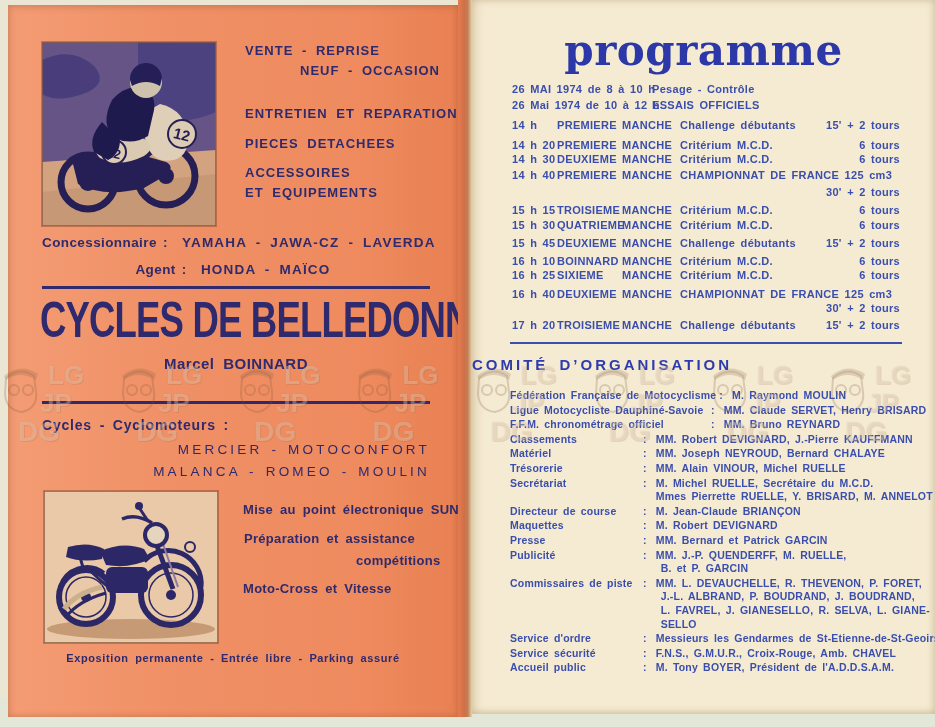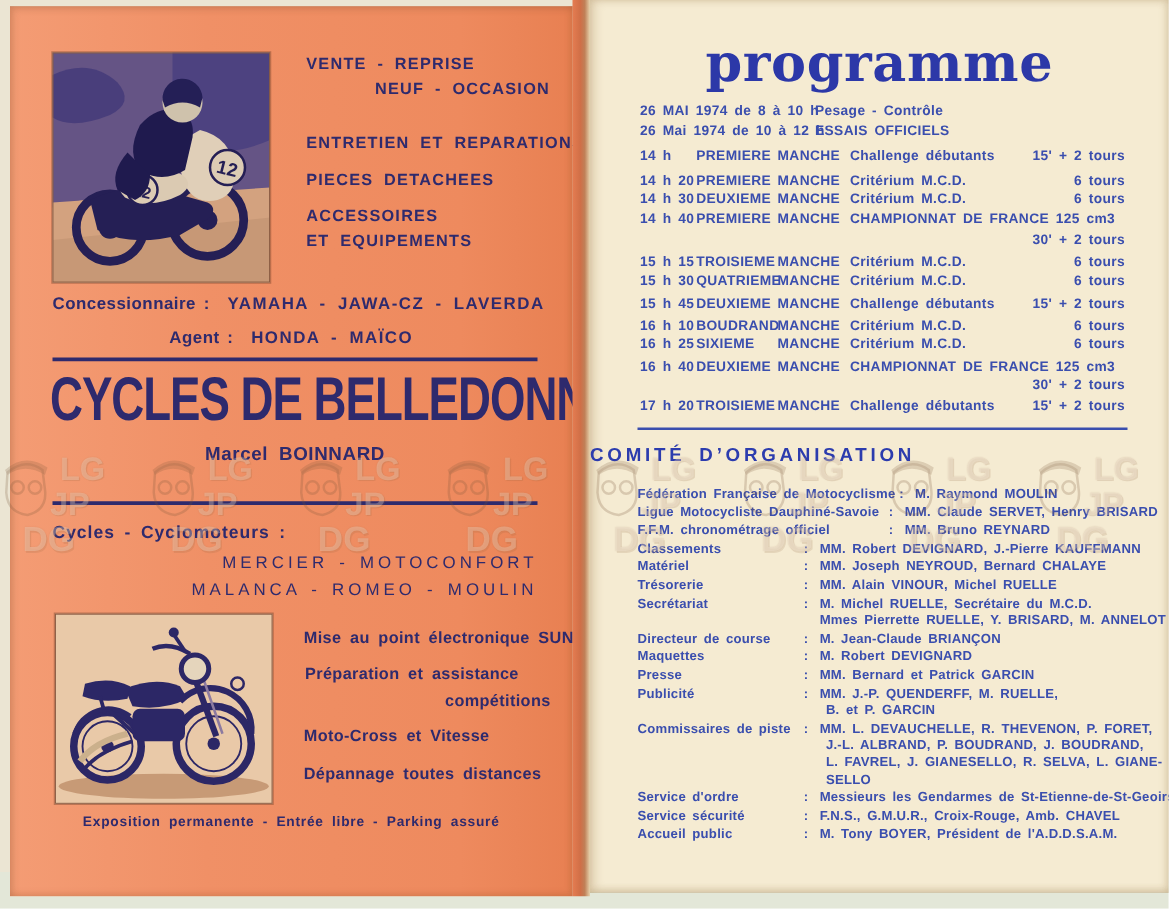--- a/index.html
+++ b/index.html
@@ -156,21 +156,20 @@
         <path d="M62 102 q-28 8 -40 24" stroke="#2c2766" stroke-width="3" fill="none"></path>
         <path d="M44 78 L64 96 M36 66 L40 80" stroke="#2c2766" stroke-width="3"></path>
         <rect x="0" y="0" width="174" height="152" fill="none" stroke="#8a5c44" stroke-width="1.5"></rect>
       </svg>
     </div>
 
     <div class="svc-line np" style="left:235px;top:497px;">Mise au point électronique SUN</div>
     <div class="svc-line np" style="left:236px;top:526px;">Préparation et assistance</div>
     <div class="svc-line np" style="left:348px;top:548px;">compétitions</div>
     <div class="svc-line np" style="left:235px;top:576px;">Moto-Cross et Vitesse</div>
-    <div class="svc-line np" style="left:235px;top:606px;">Dépannage toutes distances</div>
 
     <div class="expo-line np" style="top:647px;">Exposition permanente - Entrée libre - Parking assuré</div>
   </div>
 
   <div class="spine"></div>
 
   <div class="page-right">
 
     <div class="prog-title">programme</div>
 
@@ -230,21 +229,21 @@
       </div>
       <div class="srow mt4">
         <span class="c-time">15 h 45</span>
         <span class="c-round">DEUXIEME</span>
         <span class="c-manche">MANCHE</span>
         <span class="c-event">Challenge débutants</span>
         <span class="c-dur">15'  +  2 tours</span>
       </div>
       <div class="srow mt4">
         <span class="c-time">16 h 10</span>
-        <span class="c-round">BOUDRAND</span>
+        <span class="c-round">BOINNARD</span>
         <span class="c-manche">MANCHE</span>
         <span class="c-event">Critérium M.C.D.</span>
         <span class="c-dur">6 tours</span>
       </div>
       <div class="srow">
         <span class="c-time">16 h 25</span>
         <span class="c-round">SIXIEME</span>
         <span class="c-manche">MANCHE</span>
         <span class="c-event">Critérium M.C.D.</span>
         <span class="c-dur">6 tours</span>

